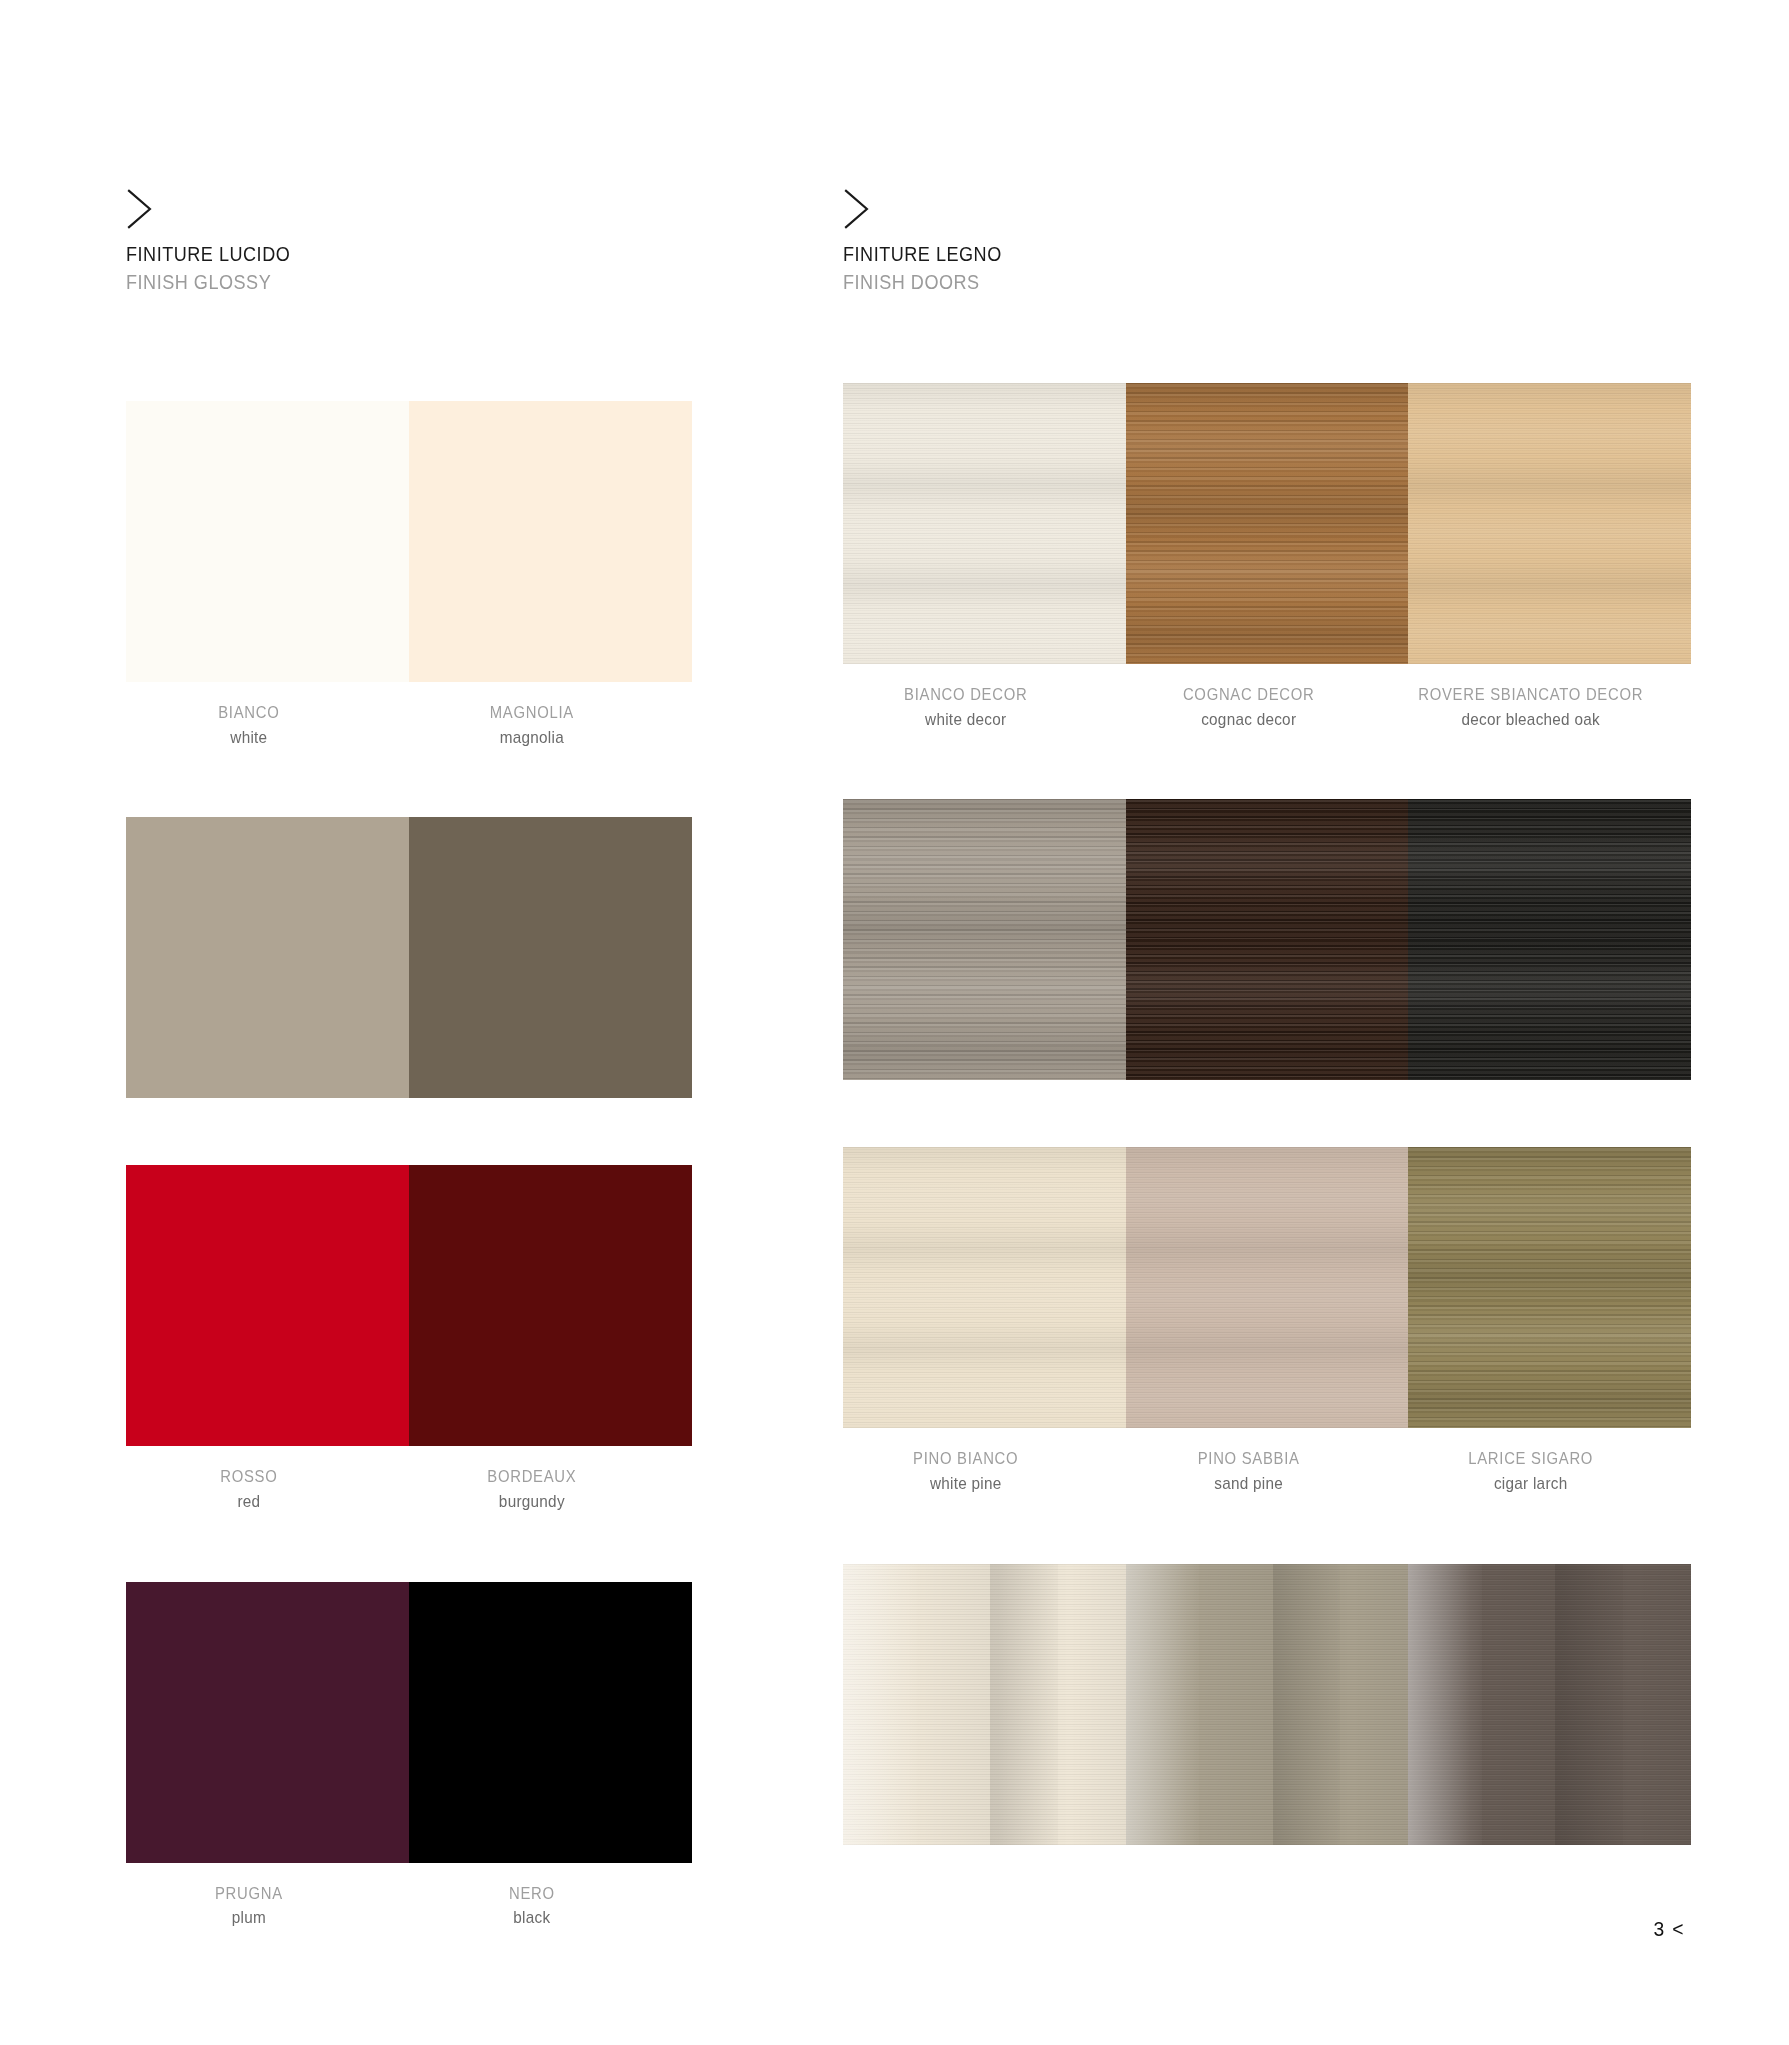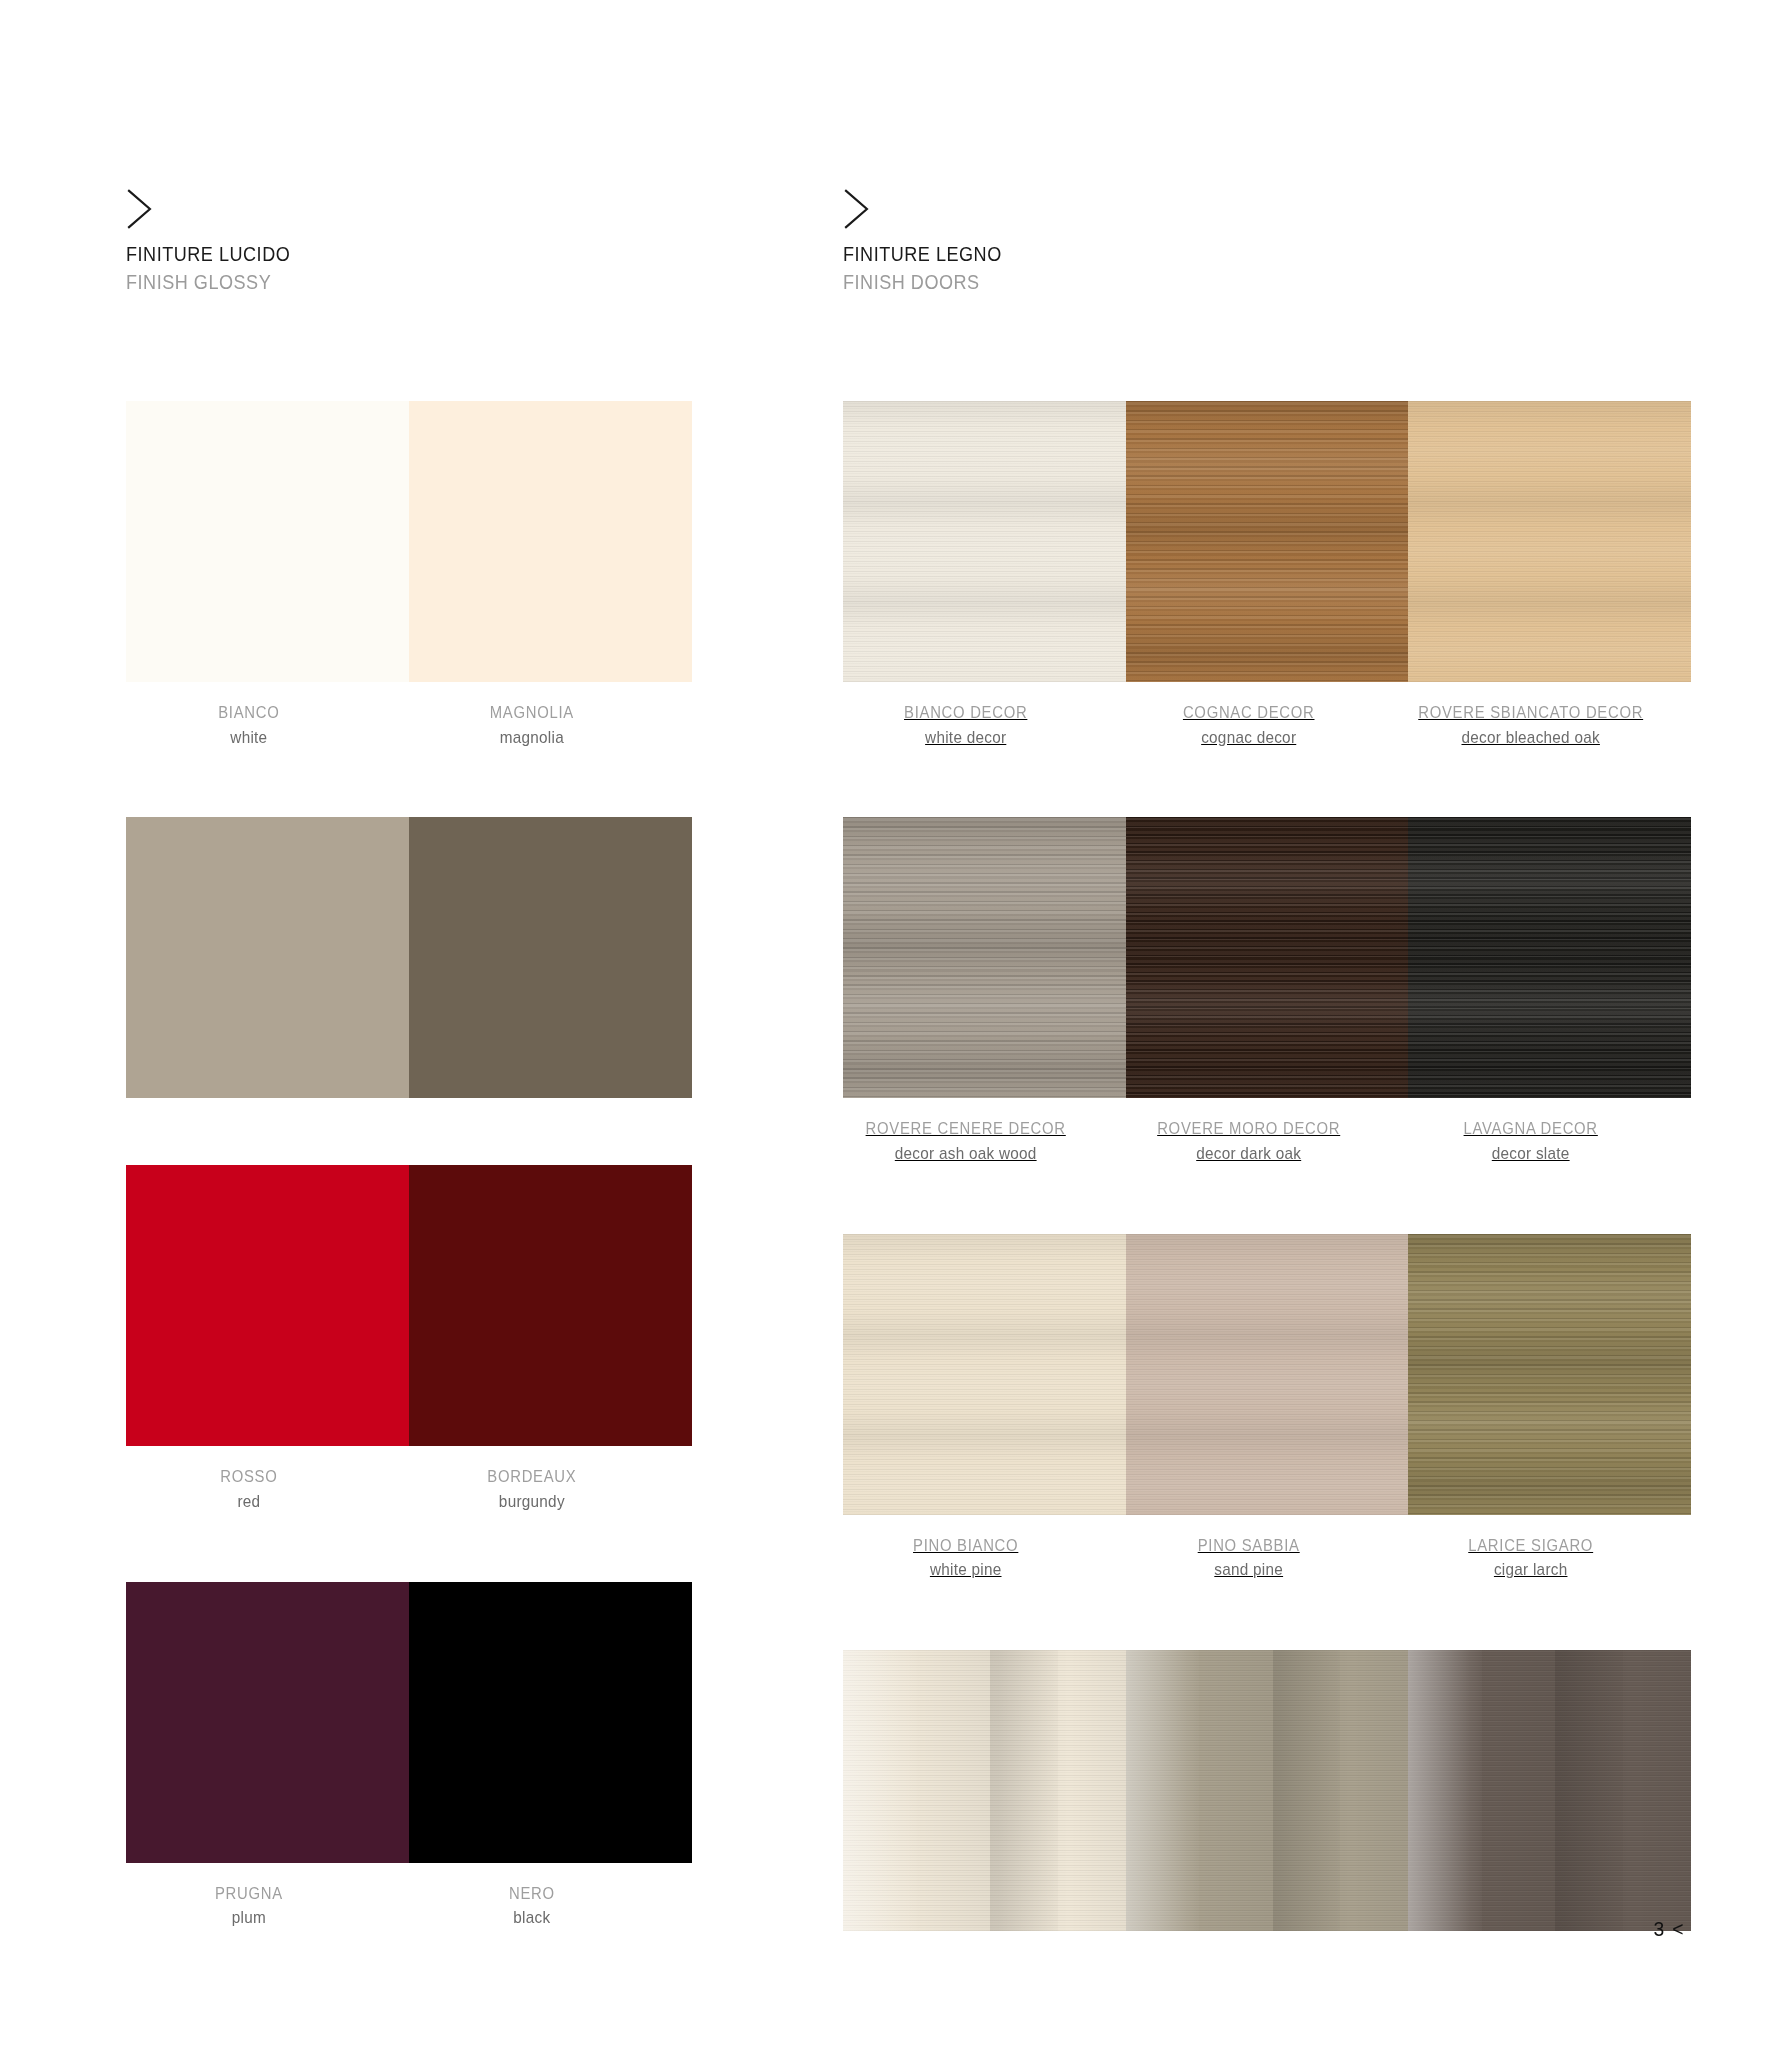--- a/index.html
+++ b/index.html
@@ -75,21 +75,21 @@
     transform: scaleX(0.86);
     transform-origin: left center;
   }
 
   
   .grid {
     position: absolute;
     left: 0;
   }
   .grid-left  { top: 401px; width: 566px; }
-  .grid-right { top: 401px; width: 848px; text-decoration: underline; }
+  .grid-right { top: 383px; width: 848px; }
 
   .row {
     position: relative;
     margin-bottom: 0;
   }
   .row + .row { margin-top: 67px; }
 
   .swatches {
     display: flex;
     flex-direction: row;
@@ -353,34 +353,20 @@
             </div>
           </div>
         </div>
 
         <div class="row">
           <div class="swatches">
             <div class="swatch wood grain-coarse band-b" style="background-color: rgb(163, 154, 142);"></div>
             <div class="swatch wood grain-heavy band-b" style="background-color: rgb(54, 34, 24);"></div>
             <div class="swatch wood grain-heavy band-b" style="background-color: rgb(35, 34, 31);"></div>
           </div>
-          <div class="labels">
-            <div class="label-cell">
-              <div class="lbl-it">ROVERE CENERE DECOR</div>
-              <div class="lbl-en">decor ash oak wood</div>
-            </div>
-            <div class="label-cell">
-              <div class="lbl-it">ROVERE MORO DECOR</div>
-              <div class="lbl-en">decor dark oak</div>
-            </div>
-            <div class="label-cell">
-              <div class="lbl-it">LAVAGNA DECOR</div>
-              <div class="lbl-en">decor slate</div>
-            </div>
-          </div>
         </div>
 
         <div class="row">
           <div class="swatches">
             <div class="swatch wood grain-fine band-a" style="background-color: rgb(237, 226, 205);"></div>
             <div class="swatch wood grain-fine band-a" style="background-color: rgb(205, 186, 171);"></div>
             <div class="swatch wood grain-coarse band-b" style="background-color: rgb(143, 129, 85);"></div>
           </div>
           <div class="labels">
             <div class="label-cell">

